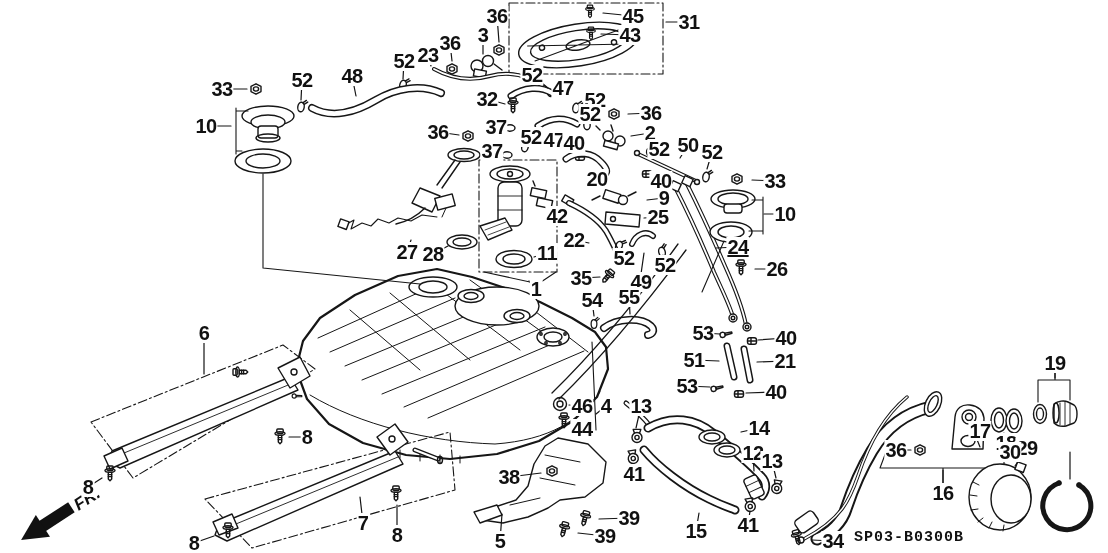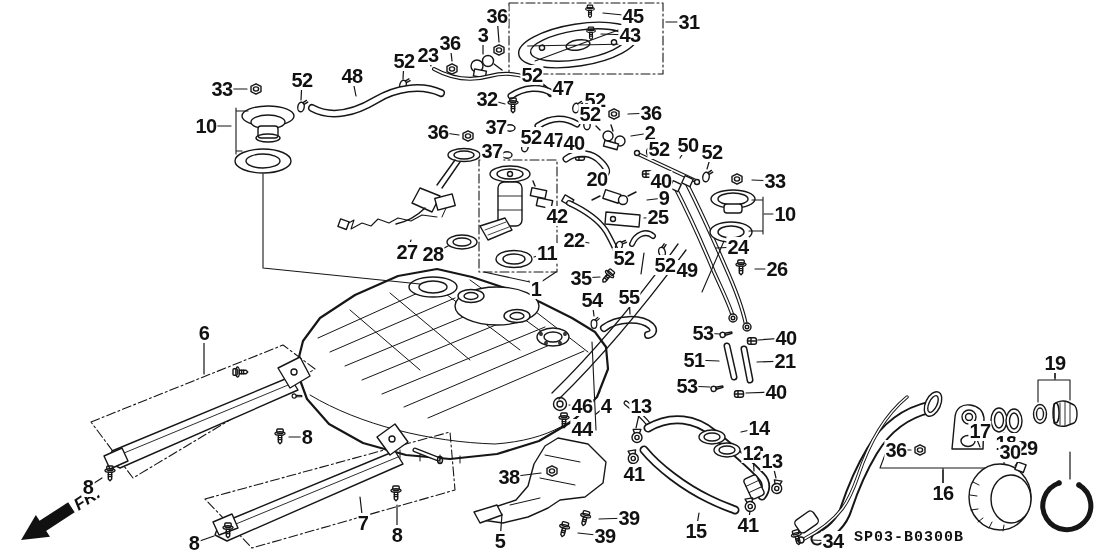--- a/index.html
+++ b/index.html
@@ -452,26 +452,26 @@
       <div class="callout" style="left: 712px; top: 152px;">52</div>
       <div class="callout" style="left: 492px; top: 151px;">37</div>
       <div class="callout" style="left: 597px; top: 179px;">20</div>
       <div class="callout" style="left: 661px; top: 181px;">40</div>
       <div class="callout" style="left: 775px; top: 181px;">33</div>
       <div class="callout" style="left: 664px; top: 198px;">9</div>
       <div class="callout" style="left: 785px; top: 214px;">10</div>
       <div class="callout" style="left: 658px; top: 217px;">25</div>
       <div class="callout" style="left: 557px; top: 216px;">42</div>
       <div class="callout" style="left: 574px; top: 240px;">22</div>
-      <div class="callout" style="left: 738px; top: 247px;">24</div>
+      <div class="callout" style="left: 738px; top: 247px; text-decoration: underline;">24</div>
       <div class="callout" style="left: 547px; top: 253px;">11</div>
       <div class="callout" style="left: 624px; top: 258px;">52</div>
       <div class="callout" style="left: 777px; top: 269px;">26</div>
       <div class="callout" style="left: 665px; top: 265px;">52</div>
-      <div class="callout" style="left: 641px; top: 270px; margin-left: 46px;">49</div>
+      <div class="callout" style="left: 641px; top: 282px;">49</div>
       <div class="callout" style="left: 581px; top: 278px;">35</div>
       <div class="callout" style="left: 407px; top: 252px;">27</div>
       <div class="callout" style="left: 433px; top: 254px;">28</div>
       <div class="callout" style="left: 536px; top: 289px;">1</div>
       <div class="callout" style="left: 592px; top: 300px;">54</div>
       <div class="callout" style="left: 629px; top: 297px;">55</div>
       <div class="callout" style="left: 204px; top: 333px;">6</div>
       <div class="callout" style="left: 703px; top: 333px;">53</div>
       <div class="callout" style="left: 786px; top: 338px;">40</div>
       <div class="callout" style="left: 694px; top: 360px;">51</div>

